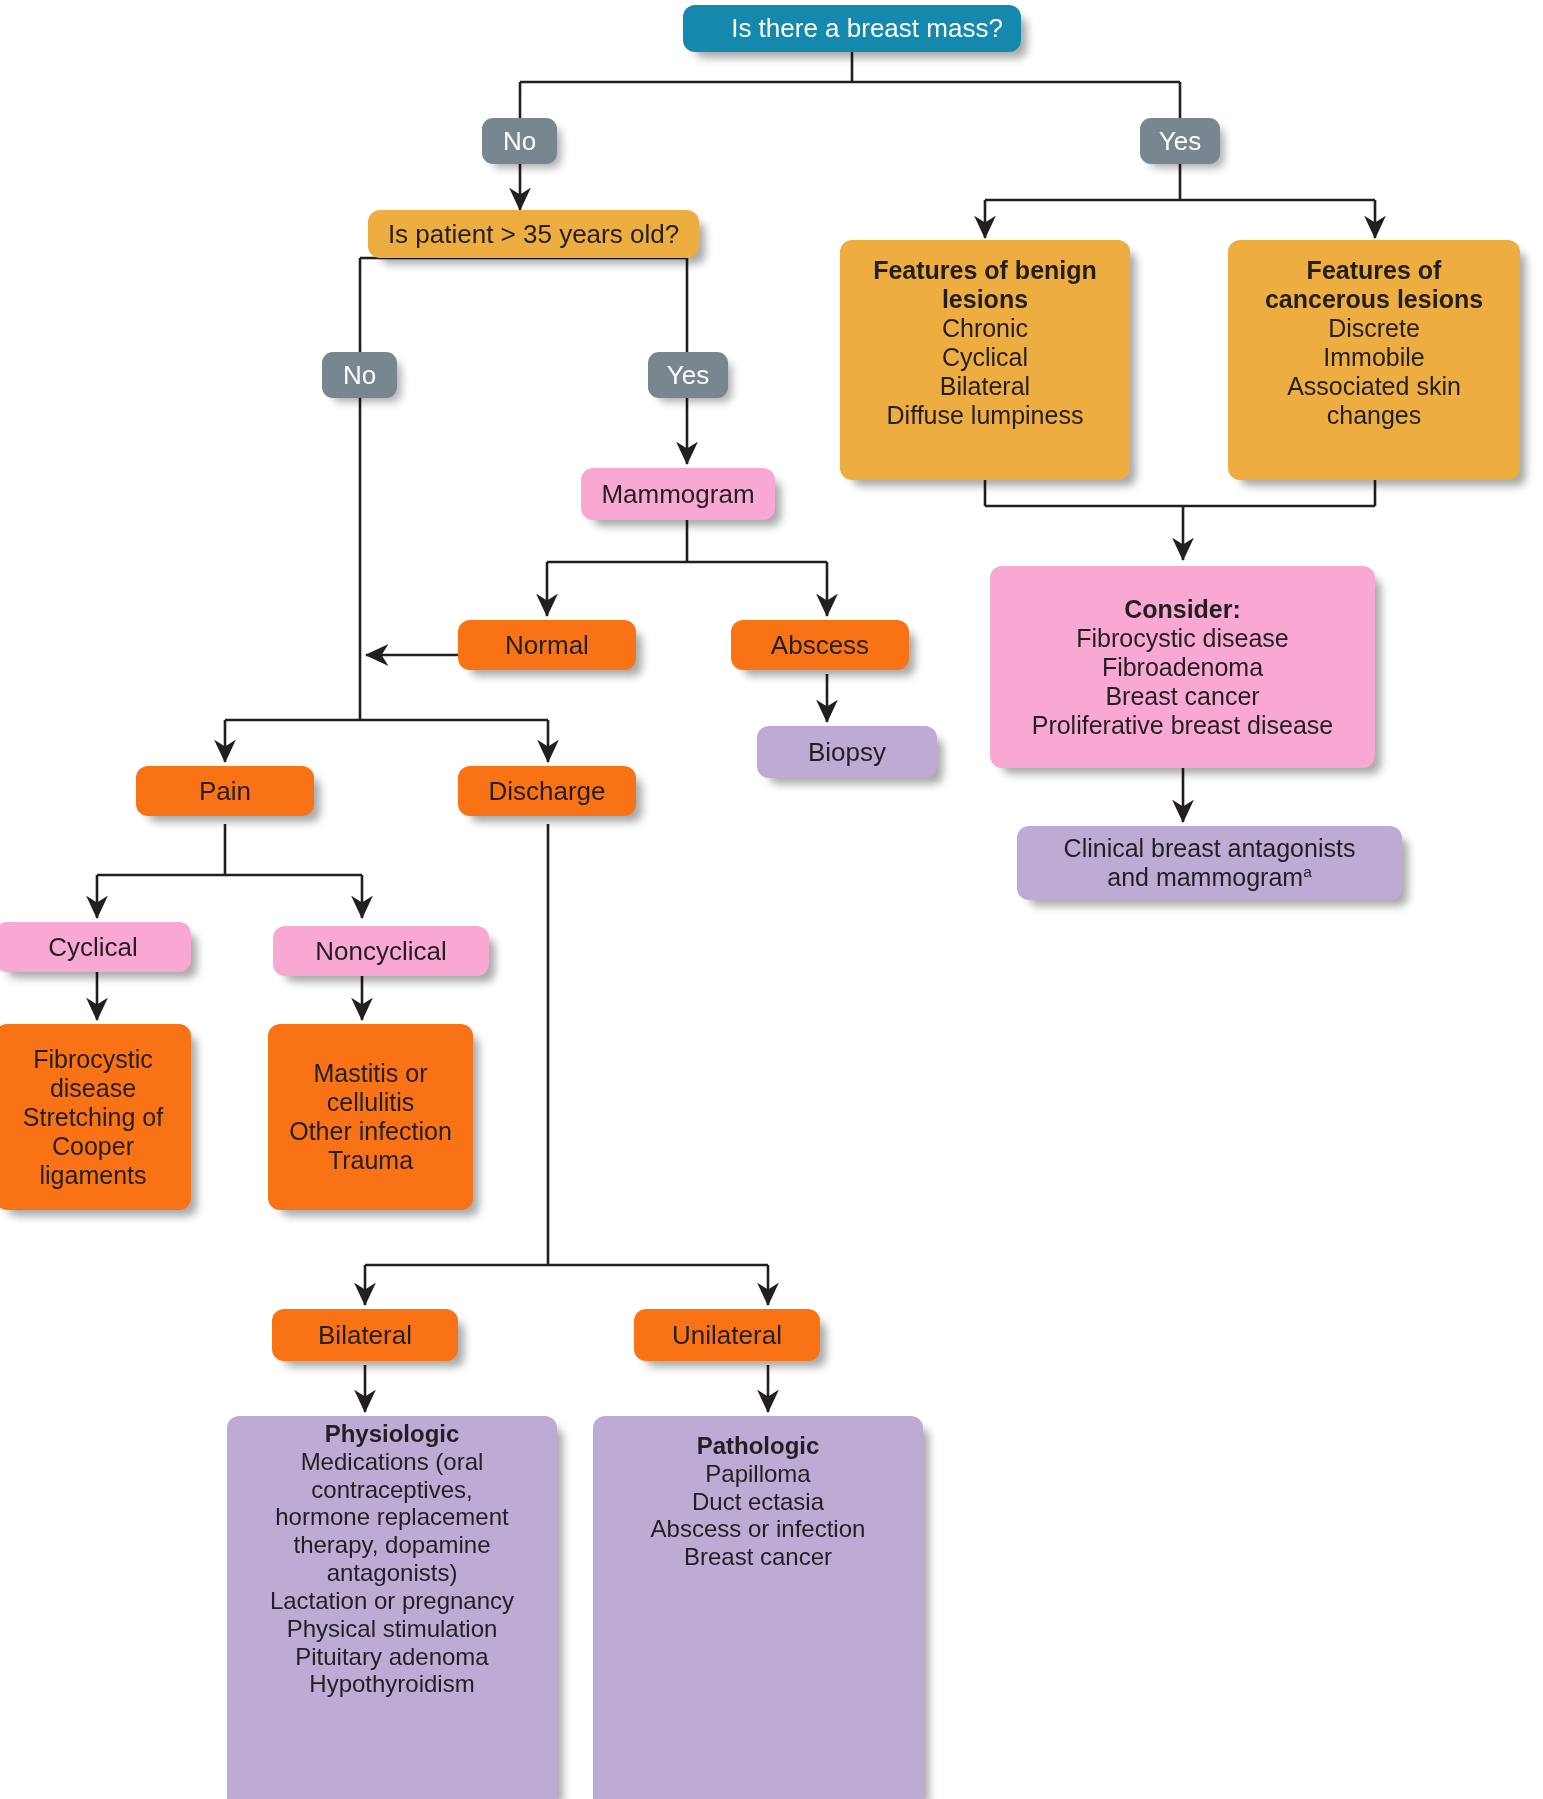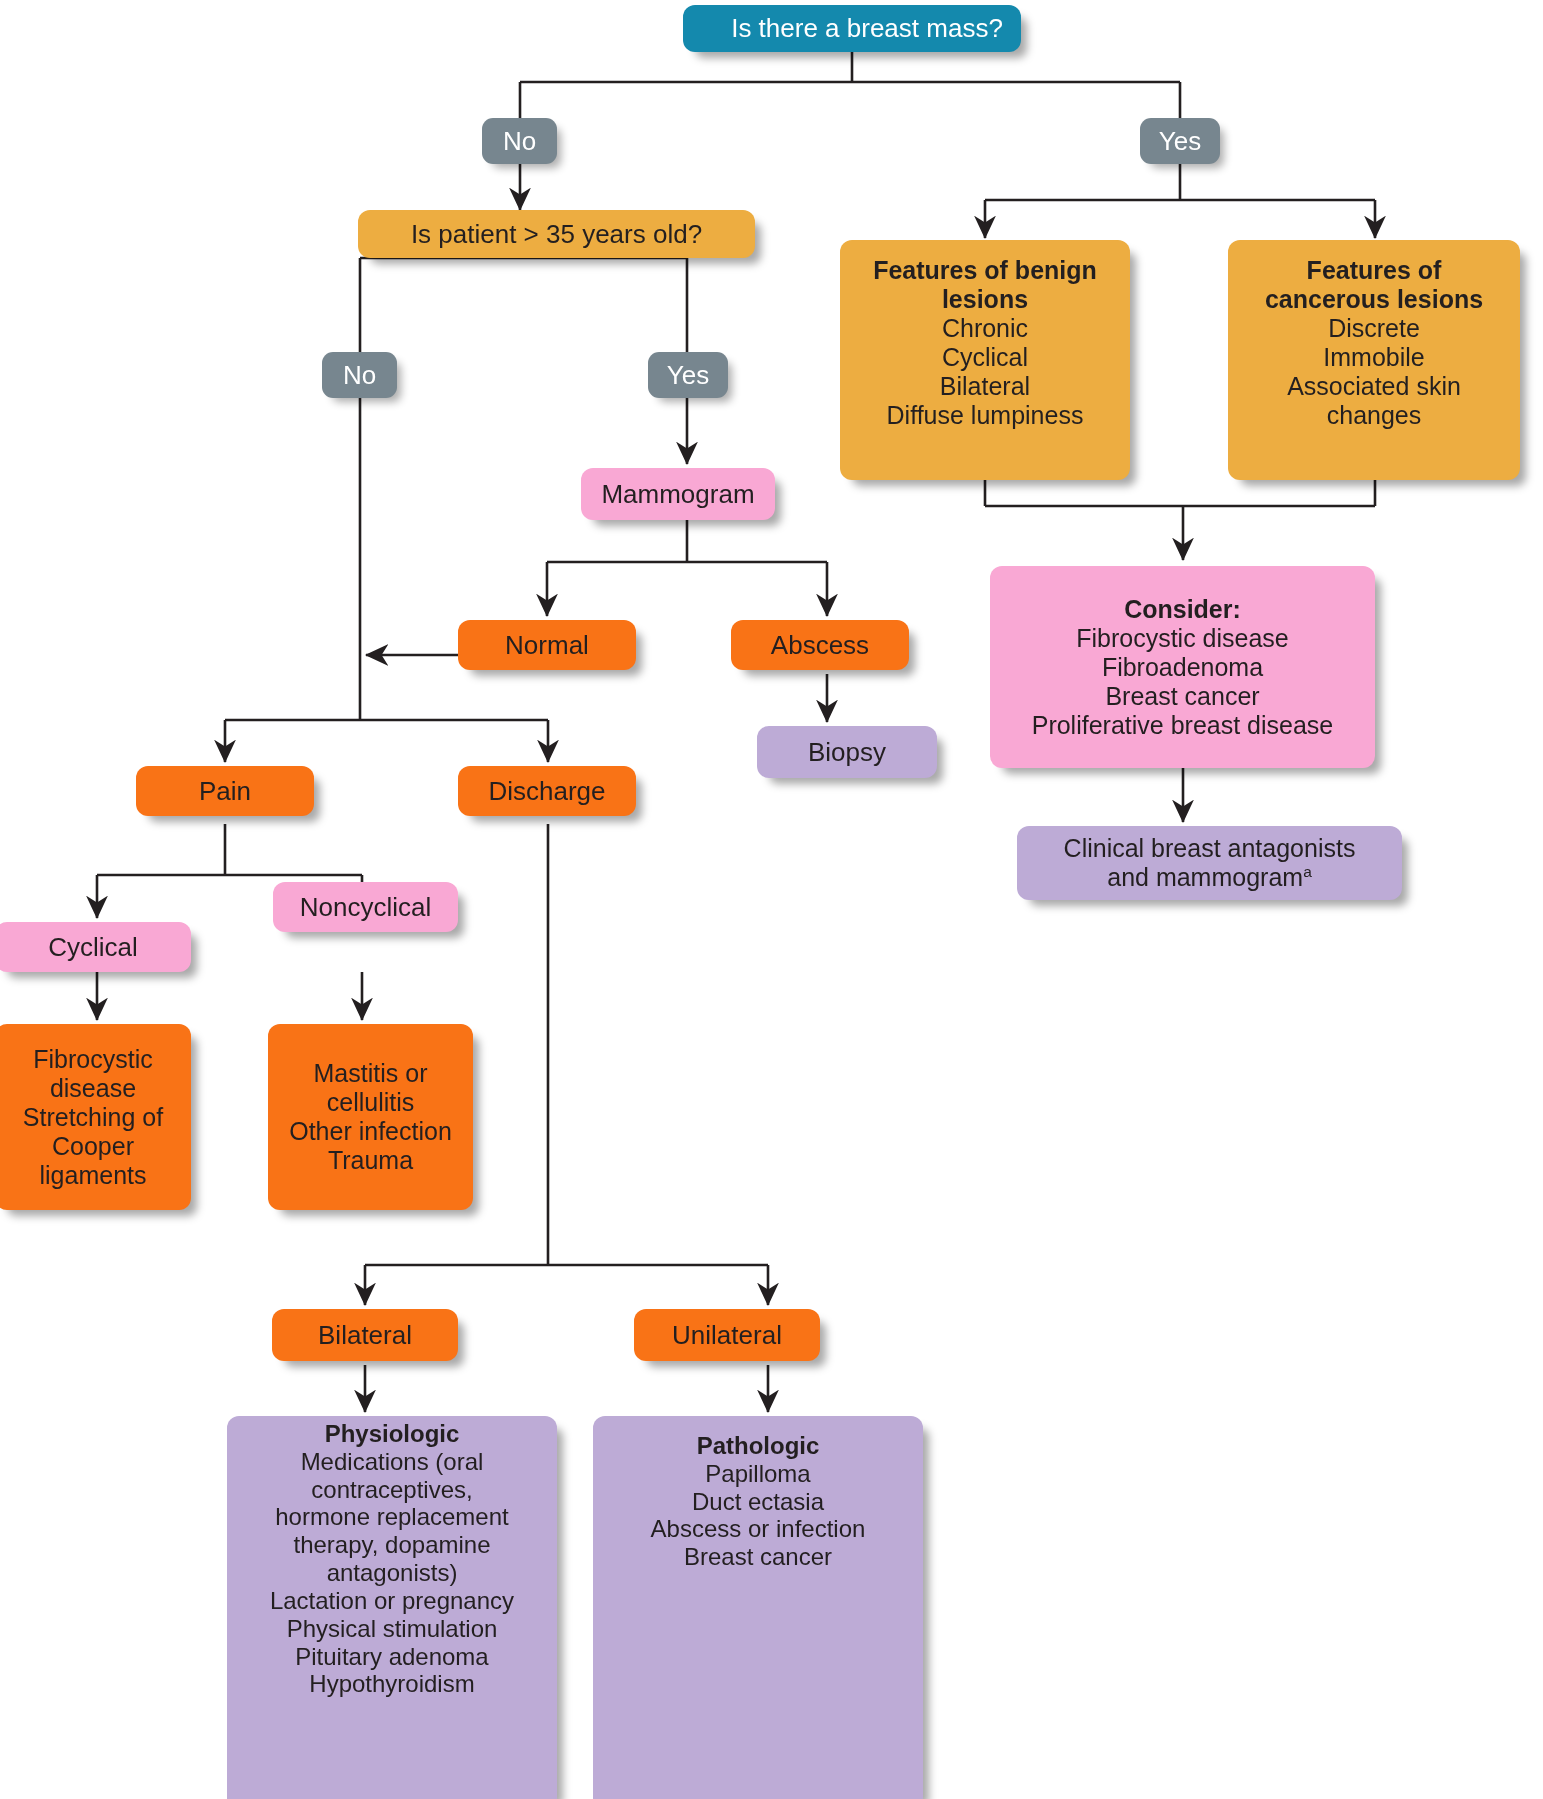--- a/index.html
+++ b/index.html
@@ -138,21 +138,21 @@
     <span class="ln">Is there a breast mass?</span>
   </div>
 
   <div class="node gray s26" style="left:482px;top:118px;width:75px;height:46px;">
     <span class="ln">No</span>
   </div>
   <div class="node gray s26" style="left:1140px;top:118px;width:80px;height:46px;">
     <span class="ln">Yes</span>
   </div>
 
-  <div class="node amber s26" style="left:358px;top:210px;width:397px;height:48px;">
+  <div class="node amber s26" style="left:368px;top:210px;width:331px;height:48px;">
     <span class="ln">Is patient &gt; 35 years old?</span>
   </div>
 
   <div class="node gray s26" style="left:322px;top:352px;width:75px;height:46px;">
     <span class="ln">No</span>
   </div>
   <div class="node gray s26" style="left:648px;top:352px;width:80px;height:46px;">
     <span class="ln">Yes</span>
   </div>
 
@@ -203,21 +203,21 @@
   <div class="node orange s26" style="left:136px;top:766px;width:178px;height:50px;">
     <span class="ln">Pain</span>
   </div>
   <div class="node orange s26" style="left:458px;top:766px;width:178px;height:50px;">
     <span class="ln">Discharge</span>
   </div>
 
   <div class="node beige s26" style="left:-5px;top:922px;width:196px;height:50px;">
     <span class="ln">Cyclical</span>
   </div>
-  <div class="node beige s26" style="left:273px;top:882px;width:185px;height:50px;text-align:center;">
+  <div class="node beige s26" style="left:273px;top:926px;width:216px;height:50px;text-align:center;">
     <span class="ln">Noncyclical</span>
   </div>
 
   <div class="node orange s25" style="left:-5px;top:1024px;width:196px;height:186px;">
     <span class="ln">Fibrocystic</span>
     <span class="ln">disease</span>
     <span class="ln">Stretching of</span>
     <span class="ln">Cooper</span>
     <span class="ln">ligaments</span>
   </div>

